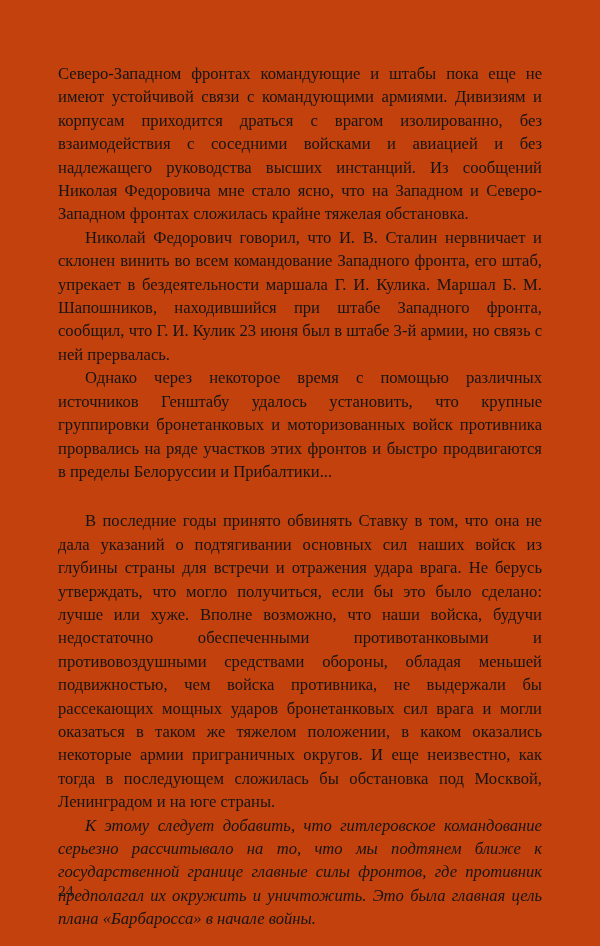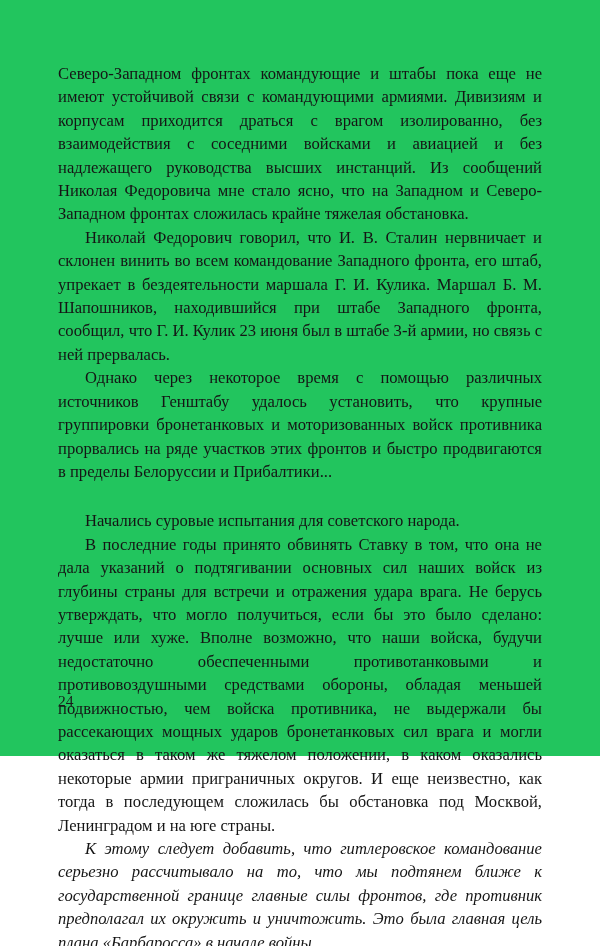--- a/index.html
+++ b/index.html
@@ -10,24 +10,24 @@
     width: 600px;
     height: 946px;
     background: #ffffff;
     font-family: "Liberation Serif", serif;
     color: #1a1a1a;
     overflow: hidden;
   }
   .page {
     position: relative;
     width: 600px;
-    height: 756px;
+    height: 946px;
     box-sizing: border-box;
     padding: 62px 58px 0 58px;
-    background: #22c55e;
+    background: #c2410c;
   }
   .textcol {
     width: 484px;
   }
   p.para {
     margin: 0;
     font-size: 16.6px;
     line-height: 23.4px;
     text-align: justify;
     text-justify: inter-word;
@@ -61,21 +61,20 @@
   <div class="textcol">
 
     <p class="para noindent">Северо-Западном фронтах командующие и штабы пока еще не имеют устойчивой связи с командующими армиями. Дивизиям и корпусам приходится драться с врагом изолированно, без взаимодействия с соседними войсками и авиацией и без надлежащего руководства высших инстанций. Из сообщений Николая Федоровича мне стало ясно, что на Западном и Северо-Западном фронтах сложилась крайне тяжелая обстановка.</p>
 
     <p class="para">Николай Федорович говорил, что И. В. Сталин нервничает и склонен винить во всем командование Западного фронта, его штаб, упрекает в бездеятельности маршала Г. И. Кулика. Маршал Б. М. Шапошников, находившийся при штабе Западного фронта, сообщил, что Г. И. Кулик 23 июня был в штабе 3-й армии, но связь с ней прервалась.</p>
 
     <p class="para">Однако через некоторое время с помощью различных источников Генштабу удалось установить, что крупные группировки бронетанковых и моторизованных войск противника прорвались на ряде участков этих фронтов и быстро продвигаются в пределы Белоруссии и Прибалтики...</p>
 
     <div class="gap-block"></div>
 
-    <p class="para">Начались суровые испытания для советского народа.</p>
 
     <p class="para">В последние годы принято обвинять Ставку в том, что она не дала указаний о подтягивании основных сил наших войск из глубины страны для встречи и отражения удара врага. Не берусь утверждать, что могло получиться, если бы это было сделано: лучше или хуже. Вполне возможно, что наши войска, будучи недостаточно обеспеченными противотанковыми и противовоздушными средствами обороны, обладая меньшей подвижностью, чем войска противника, не выдержали бы рассекающих мощных ударов бронетанковых сил врага и могли оказаться в таком же тяжелом положении, в каком оказались некоторые армии приграничных округов. И еще неизвестно, как тогда в последующем сложилась бы обстановка под Москвой, Ленинградом и на юге страны.</p>
 
     <p class="para italic">К этому следует добавить, что гитлеровское командование серьезно рассчитывало на то, что мы подтянем ближе к государственной границе главные силы фронтов, где противник предполагал их окружить и уничтожить. Это была главная цель плана «Барбаросса» в начале войны.</p>
 
   </div>
 
   <div class="pagenum">24</div>
 </div>
 

